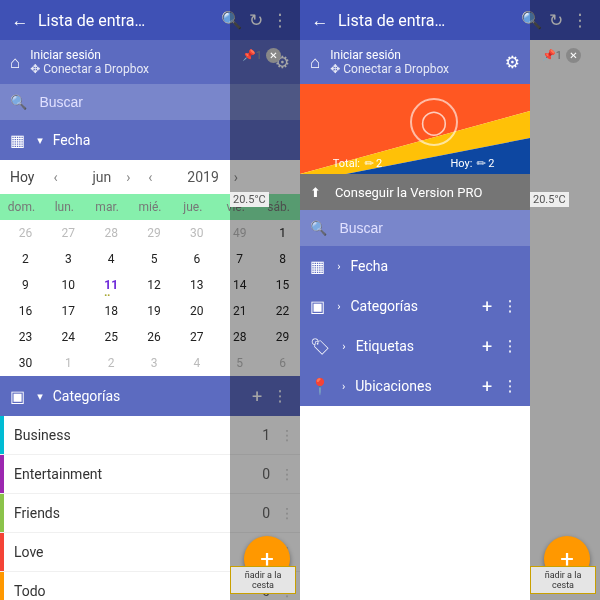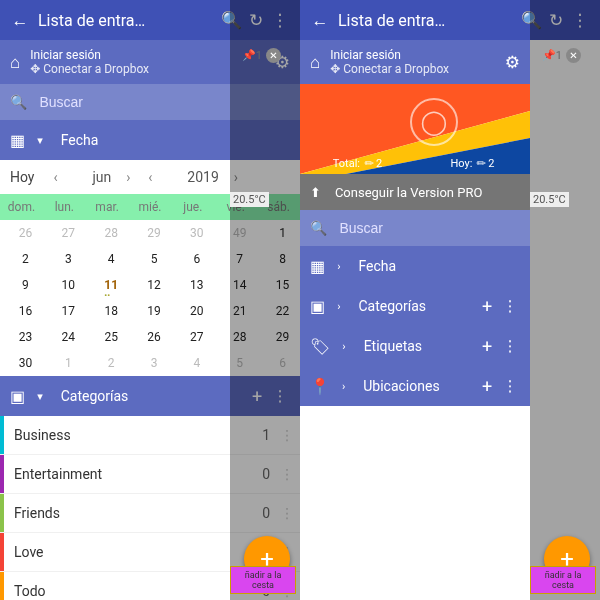--- a/index.html
+++ b/index.html
@@ -12,46 +12,46 @@
 .home .hicon { font-size:17px; margin-right:10px;}
 .home .htext { flex:1; line-height:14px;}
 .home .gear { font-size:17px; cursor:pointer;}
 .search { height:36px; background:#7986cb; color:#fff; display:flex; align-items:center; padding:0 10px; font-size:14px;}
 .search .sicon { margin-right:10px; opacity:.8;}
 .search input { background:transparent; border:none; color:#fff; flex:1; font-size:14px; outline:none;}
 .search input::placeholder { color:#e0e0ff;}
 .sect { height:40px; background:#5c6bc0; color:#fff; display:flex; align-items:center; padding:0 10px; font-size:14px;}
 .sect .sicon { margin-right:12px; font-size:16px;}
 .sect .chev { margin-right:10px; font-size:11px;}
-.sect .label { flex:1;margin-left:8px;}
+.sect .label { flex:1;}
 .sect .plus { width:26px; text-align:center; font-size:18px; cursor:pointer;}
 .sect .dots { width:20px; text-align:center; cursor:pointer; font-size:15px;}
 .cal-nav { height:34px; display:flex; align-items:center; background:#fff; font-size:14px; color:#444;}
 .cal-nav .today { padding:0 10px;}
 .cal-nav .navbtn { width:22px; text-align:center; color:#888; cursor:pointer;}
 .cal-nav .navlbl { padding:0 6px; color:#555;margin-left:20px;}
 .cal-head, .cal-row { display:flex; background:#fff; font-size:12px;}
 .cal-head div, .cal-row div { flex:1; text-align:center; padding:6px 0;}
 .cal-head { color:#777; background:#86efac;}
 .cal-row div { color:#222;padding-left:8px;}
 .cal-row div.dim { color:#bbb;}
-.cal-row div.sel { color:#a16207; font-weight:bold; position:relative;}
+.cal-row div.sel { color:#6d28d9; font-weight:bold; position:relative;}
 .cal-row div.sel::after { content:"••"; position:absolute; left:0; right:0; bottom:-2px; font-size:8px; background:linear-gradient(90deg,#4caf50,#ff9800);-webkit-background-clip:text; color:transparent;}
 .catlist { background:#fff;}
 .catrow { display:flex; align-items:center; height:38px; font-size:14px; padding-right:6px; border-bottom:1px solid #f0f0f0;}
 .catrow .bar { width:4px; height:100%; margin-right:10px;}
 .catrow .cname { flex:1; color:#333;}
 .catrow .cnt { color:#666; margin-right:10px;}
 .catrow .cdots { color:#ccc; cursor:pointer;}
 .shadow { position:absolute; left:230px; top:0; width:70px; height:100%; background:rgba(0,0,0,.35);}
 .shadow .pcount { position:absolute; top:48px; left:12px; font-size:11px; color:#666; display:flex; align-items:center;}
 .shadow .px { background:#888; color:#fff; border-radius:50%; width:15px; height:15px; display:inline-flex; align-items:center; justify-content:center; font-size:10px; margin-left:4px;}
 .shadow .temp { position:absolute; top:192px; left:0; font-size:11px; color:#555; background:#eee; padding:1px 3px;}
 .fab { position:absolute; bottom:18px; left:244px; width:46px; height:46px; background:#ff9800; border-radius:50%; color:#fff; font-size:24px; display:flex; align-items:center; justify-content:center; box-shadow:0 2px 5px rgba(0,0,0,.4); cursor:pointer;}
-.cart { position:absolute; bottom:6px; right:4px; width:58px; background:#d946ef; border:1px solid #c9a000; font-size:9px; padding:3px; text-align:center; color:#333;}
+.cart { position:absolute; bottom:6px; right:4px; width:58px; background:#e5e5e5; border:1px solid #c9a000; font-size:9px; padding:3px; text-align:center; color:#333;}
 
 .hero { position:relative; height:90px; overflow:hidden;}
 .hero .tri1 { position:absolute; inset:0; background:#ff5722; clip-path:polygon(0 0,100% 0, 100% 30%, 0 100%);}
 .hero .tri2 { position:absolute; inset:0; background:#ffc107; clip-path:polygon(0 100%, 100% 30%, 100% 60%, 20% 100%);}
 .hero .tri3 { position:absolute; inset:0; background:#0d47a1; clip-path:polygon(20% 100%, 100% 60%, 100% 100%);}
 .hero .avatar { position:absolute; top:14px; right:72px; width:44px; height:44px; border:2px solid rgba(255,255,255,.6); border-radius:50%; display:flex; align-items:center; justify-content:center; color:rgba(255,255,255,.7); font-size:24px;}
 .hero .stats { position:absolute; bottom:4px; left:0; right:0; display:flex; color:#fff; font-size:11px;}
 .hero .stats div { flex:1; text-align:center;}
 .pro { height:36px; background:#757575; color:#fff; display:flex; align-items:center; padding:0 10px; font-size:13px;}
 .pro .ar { margin-right:14px;}

